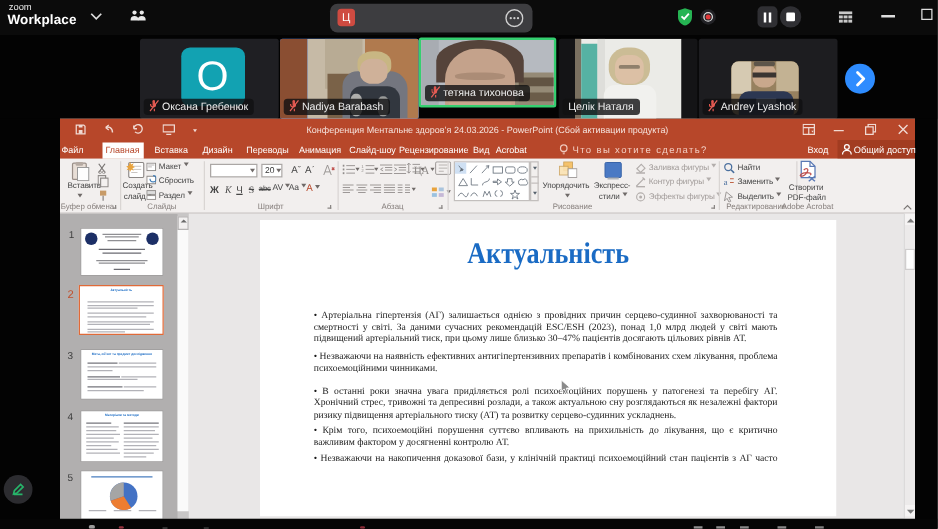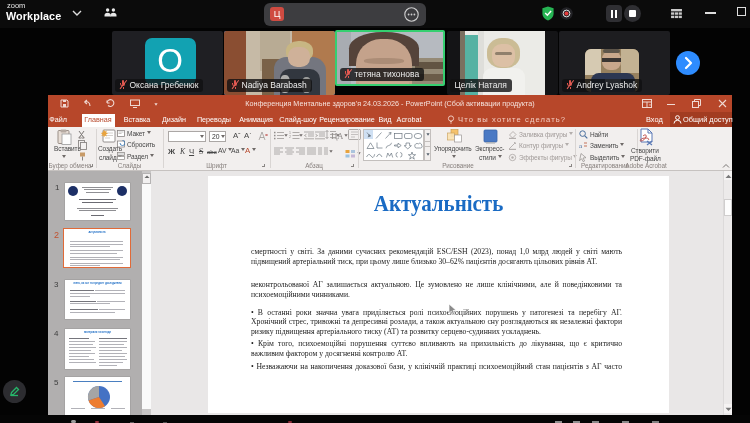--- a/index.html
+++ b/index.html
@@ -554,25 +554,26 @@
     <div class="abs" style="left:94px;top:2px;width:9px;height:11px;background:#f2f0f0;border:0.5px solid #b5b3b3;"></div>
     <svg class="abs" style="left:95.5px;top:3px" width="6" height="6" viewBox="0 0 6 6">
           <path d="M0.5 4 L3 1.5 L5.5 4 Z" fill="#6a6a6a"></path>
         </svg>
     <div class="abs" style="left:94px;top:13px;width:9px;height:225px;background:#fafafa;"></div>
   </div>
   <div id="main">
     <div id="slide">
       <div class="abs" style="left:0;top:14.8px;width:461px;text-align:center;color:#1a6bc4;font-size:24px;line-height:24px;font-weight:bold;transform:scaleX(0.873);">Актуальність</div>
       <div class="para" style="top:71.1px;">
+        <div class="jl">• Артеріальна гіпертензія (АГ) залишається однією з провідних причин серцево-судинної захворюваності та</div>
         <div class="jl">смертності у світі. За даними сучасних рекомендацій ESC/ESH (2023), понад 1,0 млрд людей у світі мають</div>
-        <div class="ll">підвищений артеріальний тиск, при цьому лише близько 30–62% пацієнтів досягають цільових рівнів АТ.</div>
+        <div class="ll">підвищений артеріальний тиск, при цьому лише близько 30–47% пацієнтів досягають цільових рівнів АТ.</div>
       </div>
       <div class="para" style="top:104.2px;">
-        <div class="jl">неконтрольованої АГ залишається актуальною. Це зумовлено не лише клінічними, але й поведінковими та</div>
+        <div class="jl">• Незважаючи на наявність ефективних антигіпертензивних препаратів і комбінованих схем лікування, проблема</div>
         <div class="ll">психоемоційними чинниками.</div>
       </div>
       <div class="para" style="top:131.7px;">
         <div class="jl">• В останні роки значна увага приділяється ролі психоемоційних порушень у патогенезі та перебігу АГ.</div>
         <div class="jl">Хронічний стрес, тривожні та депресивні розлади, а також актуальною сну розглядаються як незалежні фактори</div>
         <div class="ll">ризику підвищення артеріального тиску (АТ) та розвитку серцево-судинних ускладнень.</div>
       </div>
       <div class="para" style="top:163.1px;">
         <div class="jl">• Крім того, психоемоційні порушення суттєво впливають на прихильність до лікування, що є критично</div>
         <div class="ll">важливим фактором у досягненні контролю АТ.</div>

